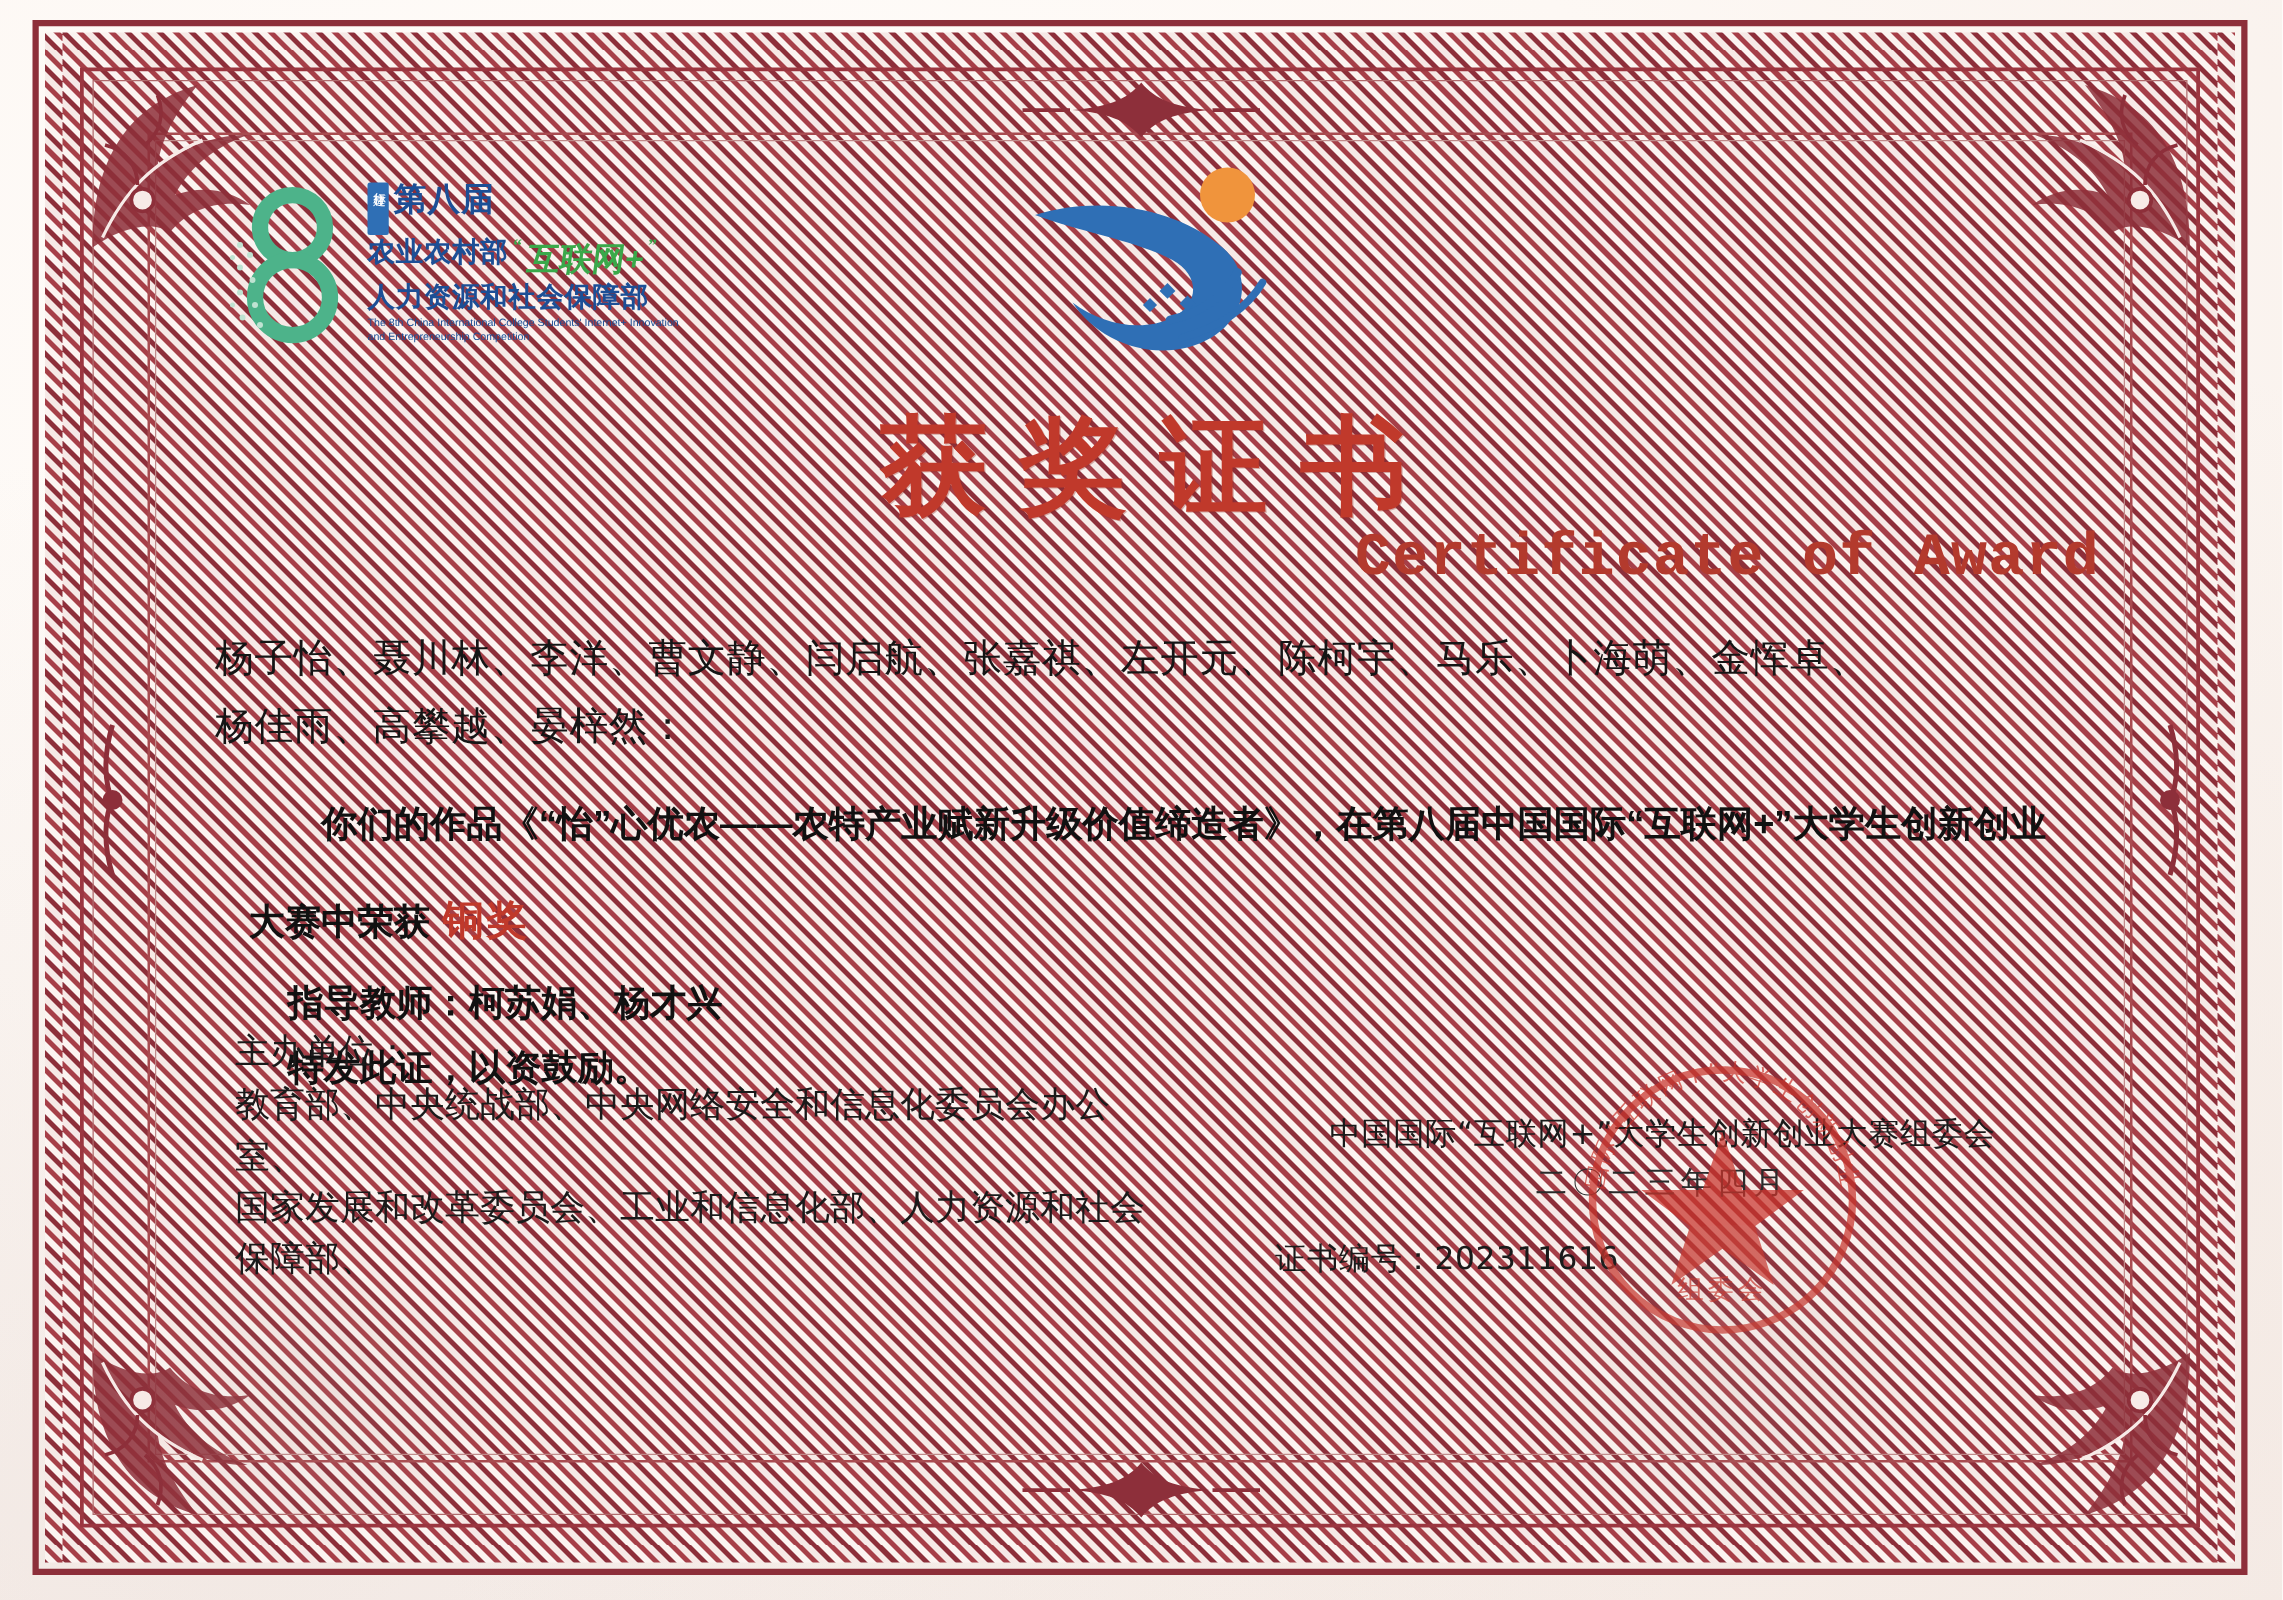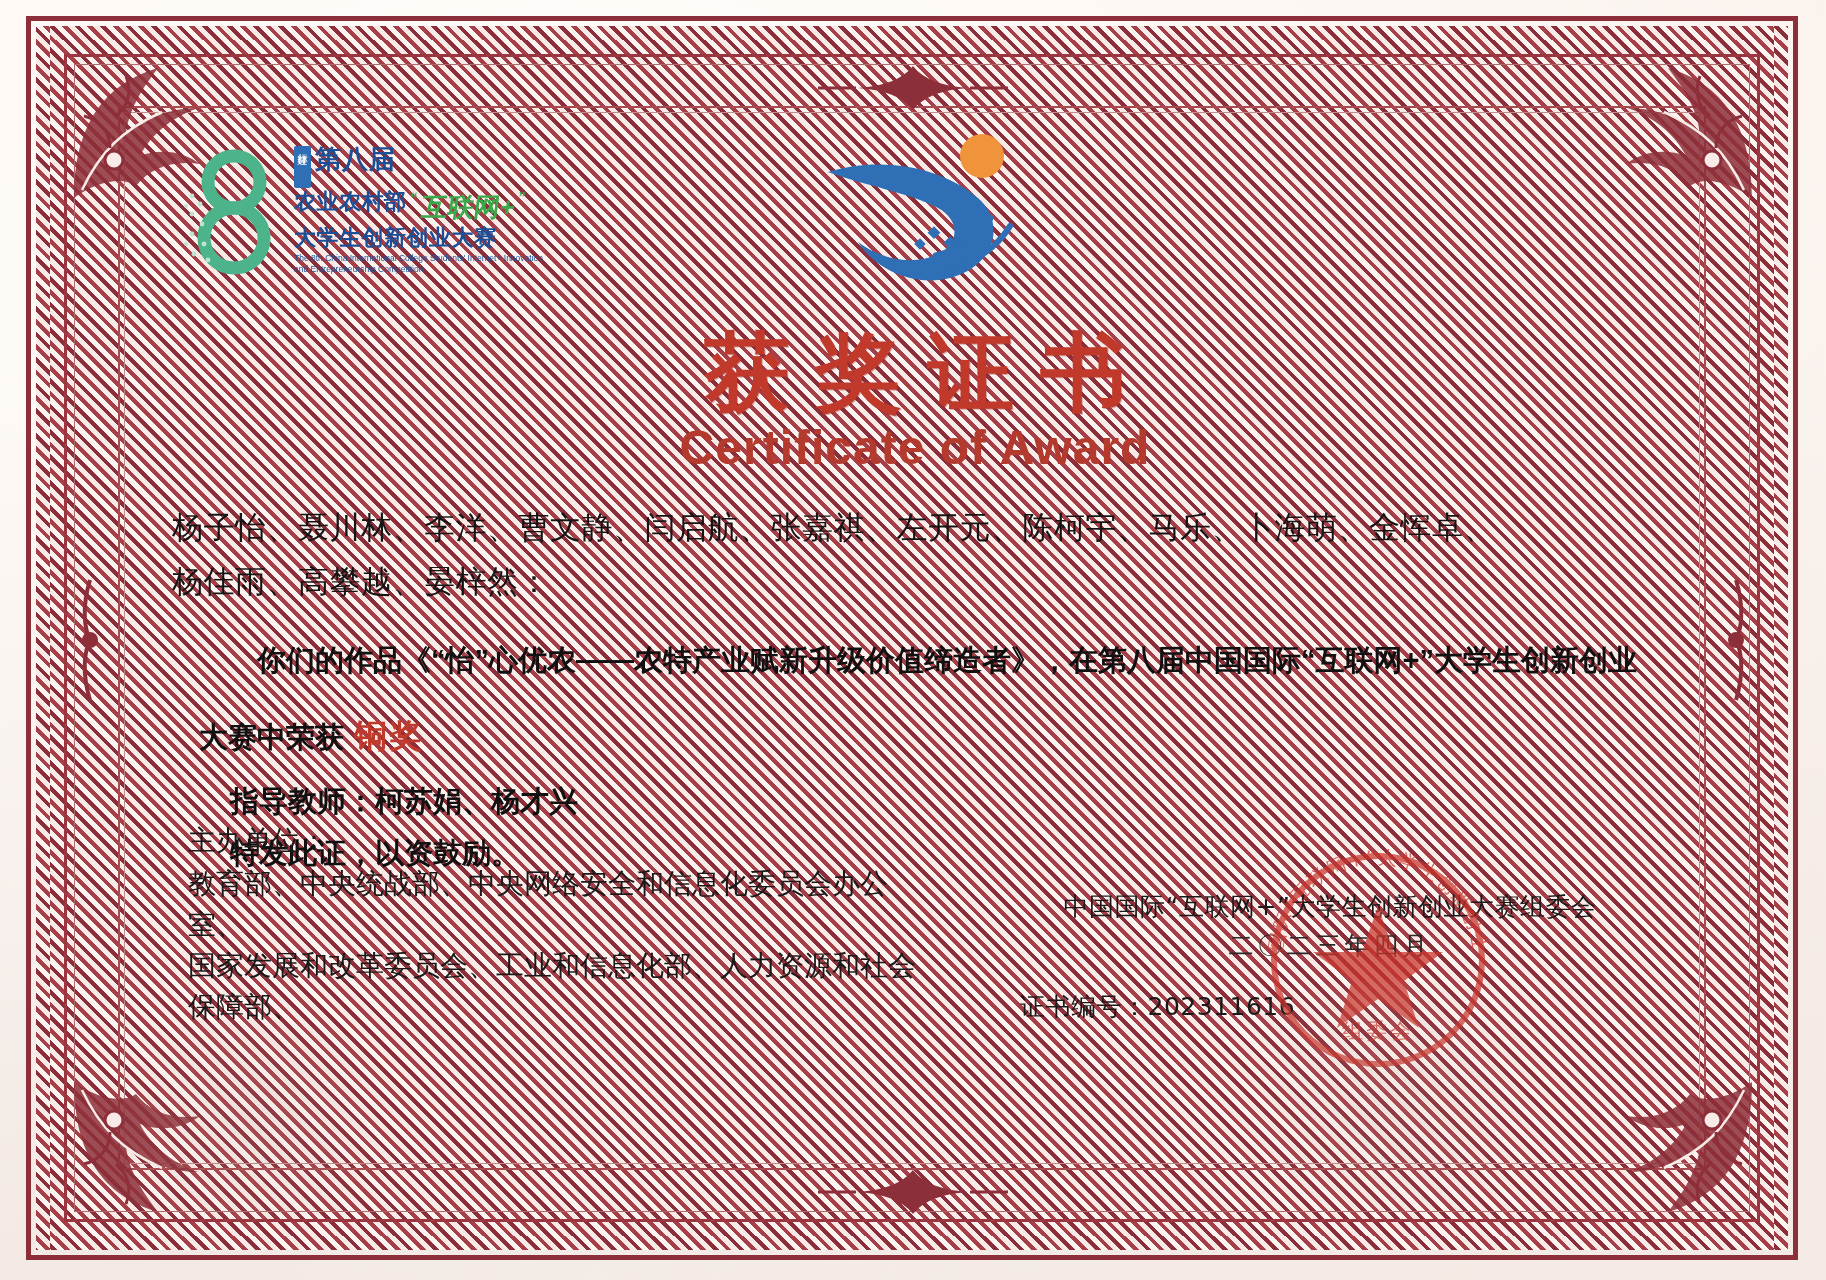--- a/index.html
+++ b/index.html
@@ -210,22 +210,22 @@
     font-weight: bold;
     color: #c0392b;
     letter-spacing: 26px;
     text-indent: 26px;
     text-shadow: 1px 1px 0 rgba(140,40,35,0.35);
   }
   .title-en {
     position: absolute;
     left: 0; top: 300px;
     width: 100%;
-    text-align: center;
-    font-family: Liberation Sans, sans-serif;
+    text-align: right;
+    font-family: Liberation Mono, monospace;
     font-size: 48px;
     font-weight: bold;
     color: #b33a2d;
     letter-spacing: 1px;
   }
 
   
   .body-zone {
     position: absolute;
     left: 22px; top: 380px;
@@ -425,21 +425,21 @@
         <div class="logo-cn-line">
           <span class="logo-badge">建行杯</span>
           <span class="logo-cn1">第八届</span>
         </div>
         <div class="logo-cn-line" style="margin-top:2px;">
           <span class="logo-cn2">农业农村部</span>
           <span class="logo-quote">“</span>
           <span class="logo-plus">互联网+</span>
           <span class="logo-quote">”</span>
         </div>
-        <div class="logo-cn3">大学生创新创业大赛</div>
+        <div class="logo-cn3">人力资源和社会保障部</div>
         <div class="logo-en">The 8th China International College Students' Internet+ Innovation and Entrepreneurship Competition</div>
       </div>
     </div>
 
     <div class="logo-right">
       <svg viewBox="0 0 250 180">
         <circle cx="172" cy="36" r="22" fill="#f0943c"></circle>
         <path d="M18 52 C70 36 130 46 168 78 C196 102 186 146 140 158 C104 167 66 150 48 122 C72 140 104 146 128 134 C150 123 150 100 128 88 C100 73 56 66 18 52 Z" fill="#2f6fb5"></path>
         <path d="M126 136 C152 130 170 116 180 98" stroke="#2f6fb5" stroke-width="7" fill="none" stroke-linecap="round"></path>
         <path d="M136 150 C166 142 188 126 200 106" stroke="#2f6fb5" stroke-width="6" fill="none" stroke-linecap="round"></path>

